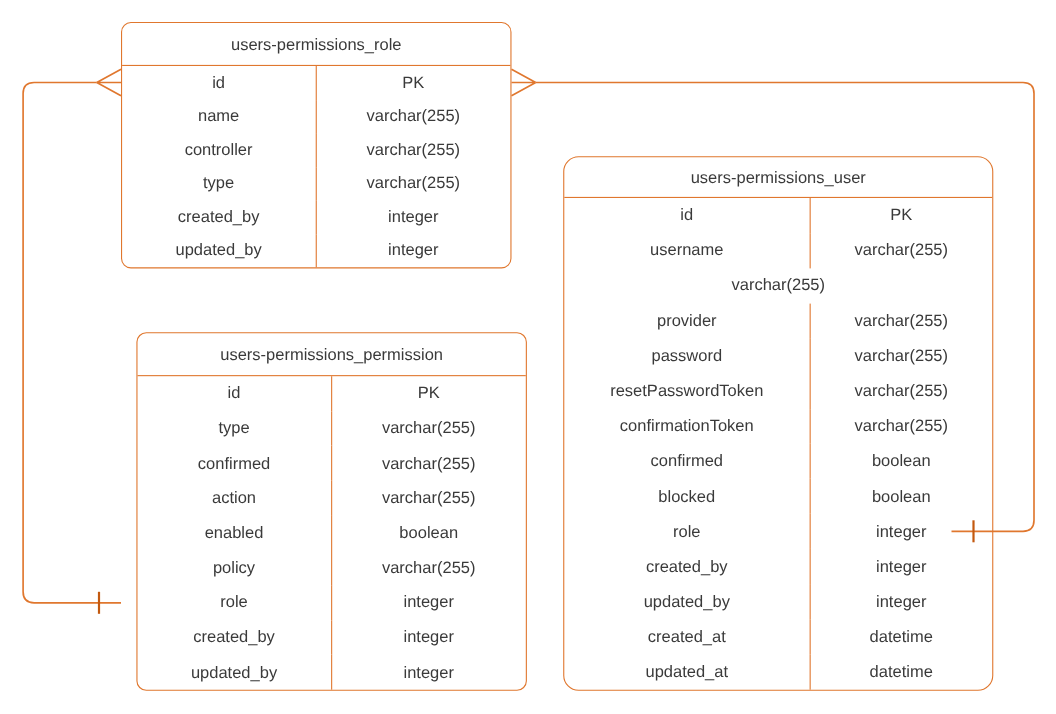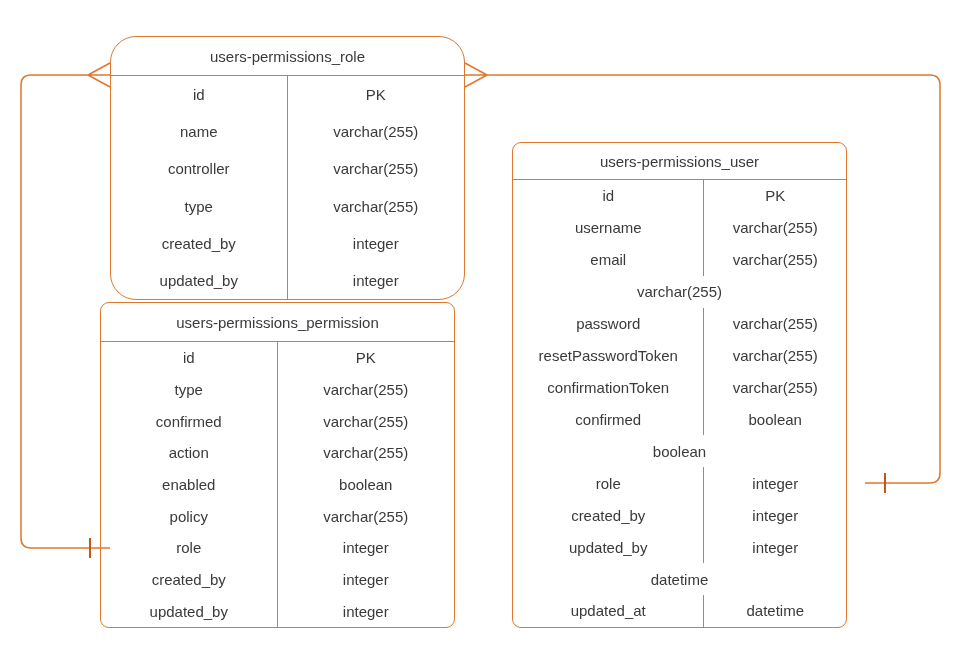--- a/index.html
+++ b/index.html
@@ -50,29 +50,29 @@
     font-size: 15px;
     white-space: nowrap;
   }
   .trow .field {
     box-sizing: border-box;
     border-right: 1.5px solid #e0772e;
   }
   .trow .type { flex: 1 1 auto; }
 
   
-  .t-role { left: 110px; top: 36px;  width: 355px; height: 264px; border-radius: 26px; }
+  .t-role { left: 110px; top: 20px;  width: 355px; height: 224px; }
   .t-role .title { height: 38px; }
   .t-role .field { width: 50%; }
 
-  .t-perm { left: 100px; top: 302px; width: 355px; height: 326px; }
+  .t-perm { left: 124px; top: 302px; width: 355px; height: 326px; }
   .t-perm .title { height: 38px; }
   .t-perm .field { width: 50%; }
 
-  .t-user { left: 512px; top: 142px; width: 335px; height: 486px; }
+  .t-user { left: 512px; top: 142px; width: 391px; height: 486px; border-radius: 14px; }
   .t-user .title { height: 36px; }
   .t-user .field { width: 57.5%; }
 
   .overlay {
     position: absolute;
     left: 0;
     top: 0;
     width: 960px;
     height: 649px;
     pointer-events: none;
@@ -160,58 +160,60 @@
     <div class="tbody">
         <div class="trow">
           <div class="cell field">id</div>
           <div class="cell type">PK</div>
         </div>
         <div class="trow">
           <div class="cell field">username</div>
           <div class="cell type">varchar(255)</div>
         </div>
         <div class="trow">
-          <div class="cell field">email</div>
-          <div class="cell type">varchar(255)</div>
-        </div>
-        <div class="trow">
+          <div class="cell type">varchar(255)</div>
+        </div>
+        <div class="trow">
+          <div class="cell field">provider</div>
           <div class="cell type">varchar(255)</div>
         </div>
         <div class="trow">
           <div class="cell field">password</div>
           <div class="cell type">varchar(255)</div>
         </div>
         <div class="trow">
           <div class="cell field">resetPasswordToken</div>
           <div class="cell type">varchar(255)</div>
         </div>
         <div class="trow">
           <div class="cell field">confirmationToken</div>
           <div class="cell type">varchar(255)</div>
         </div>
         <div class="trow">
           <div class="cell field">confirmed</div>
           <div class="cell type">boolean</div>
         </div>
         <div class="trow">
+          <div class="cell field">blocked</div>
           <div class="cell type">boolean</div>
         </div>
         <div class="trow">
           <div class="cell field">role</div>
           <div class="cell type">integer</div>
         </div>
         <div class="trow">
           <div class="cell field">created_by</div>
           <div class="cell type">integer</div>
         </div>
         <div class="trow">
           <div class="cell field">updated_by</div>
           <div class="cell type">integer</div>
         </div>
         <div class="trow">
+          <div class="cell field">created_at</div>
           <div class="cell type">datetime</div>
         </div>
         <div class="trow">
           <div class="cell field">updated_at</div>
           <div class="cell type">datetime</div>
         </div>
       </div>
   </section>
 
   <svg class="overlay" width="960" height="649" viewBox="0 0 960 649" fill="none" stroke="#e0772e" stroke-width="1.5" stroke-linecap="butt">

